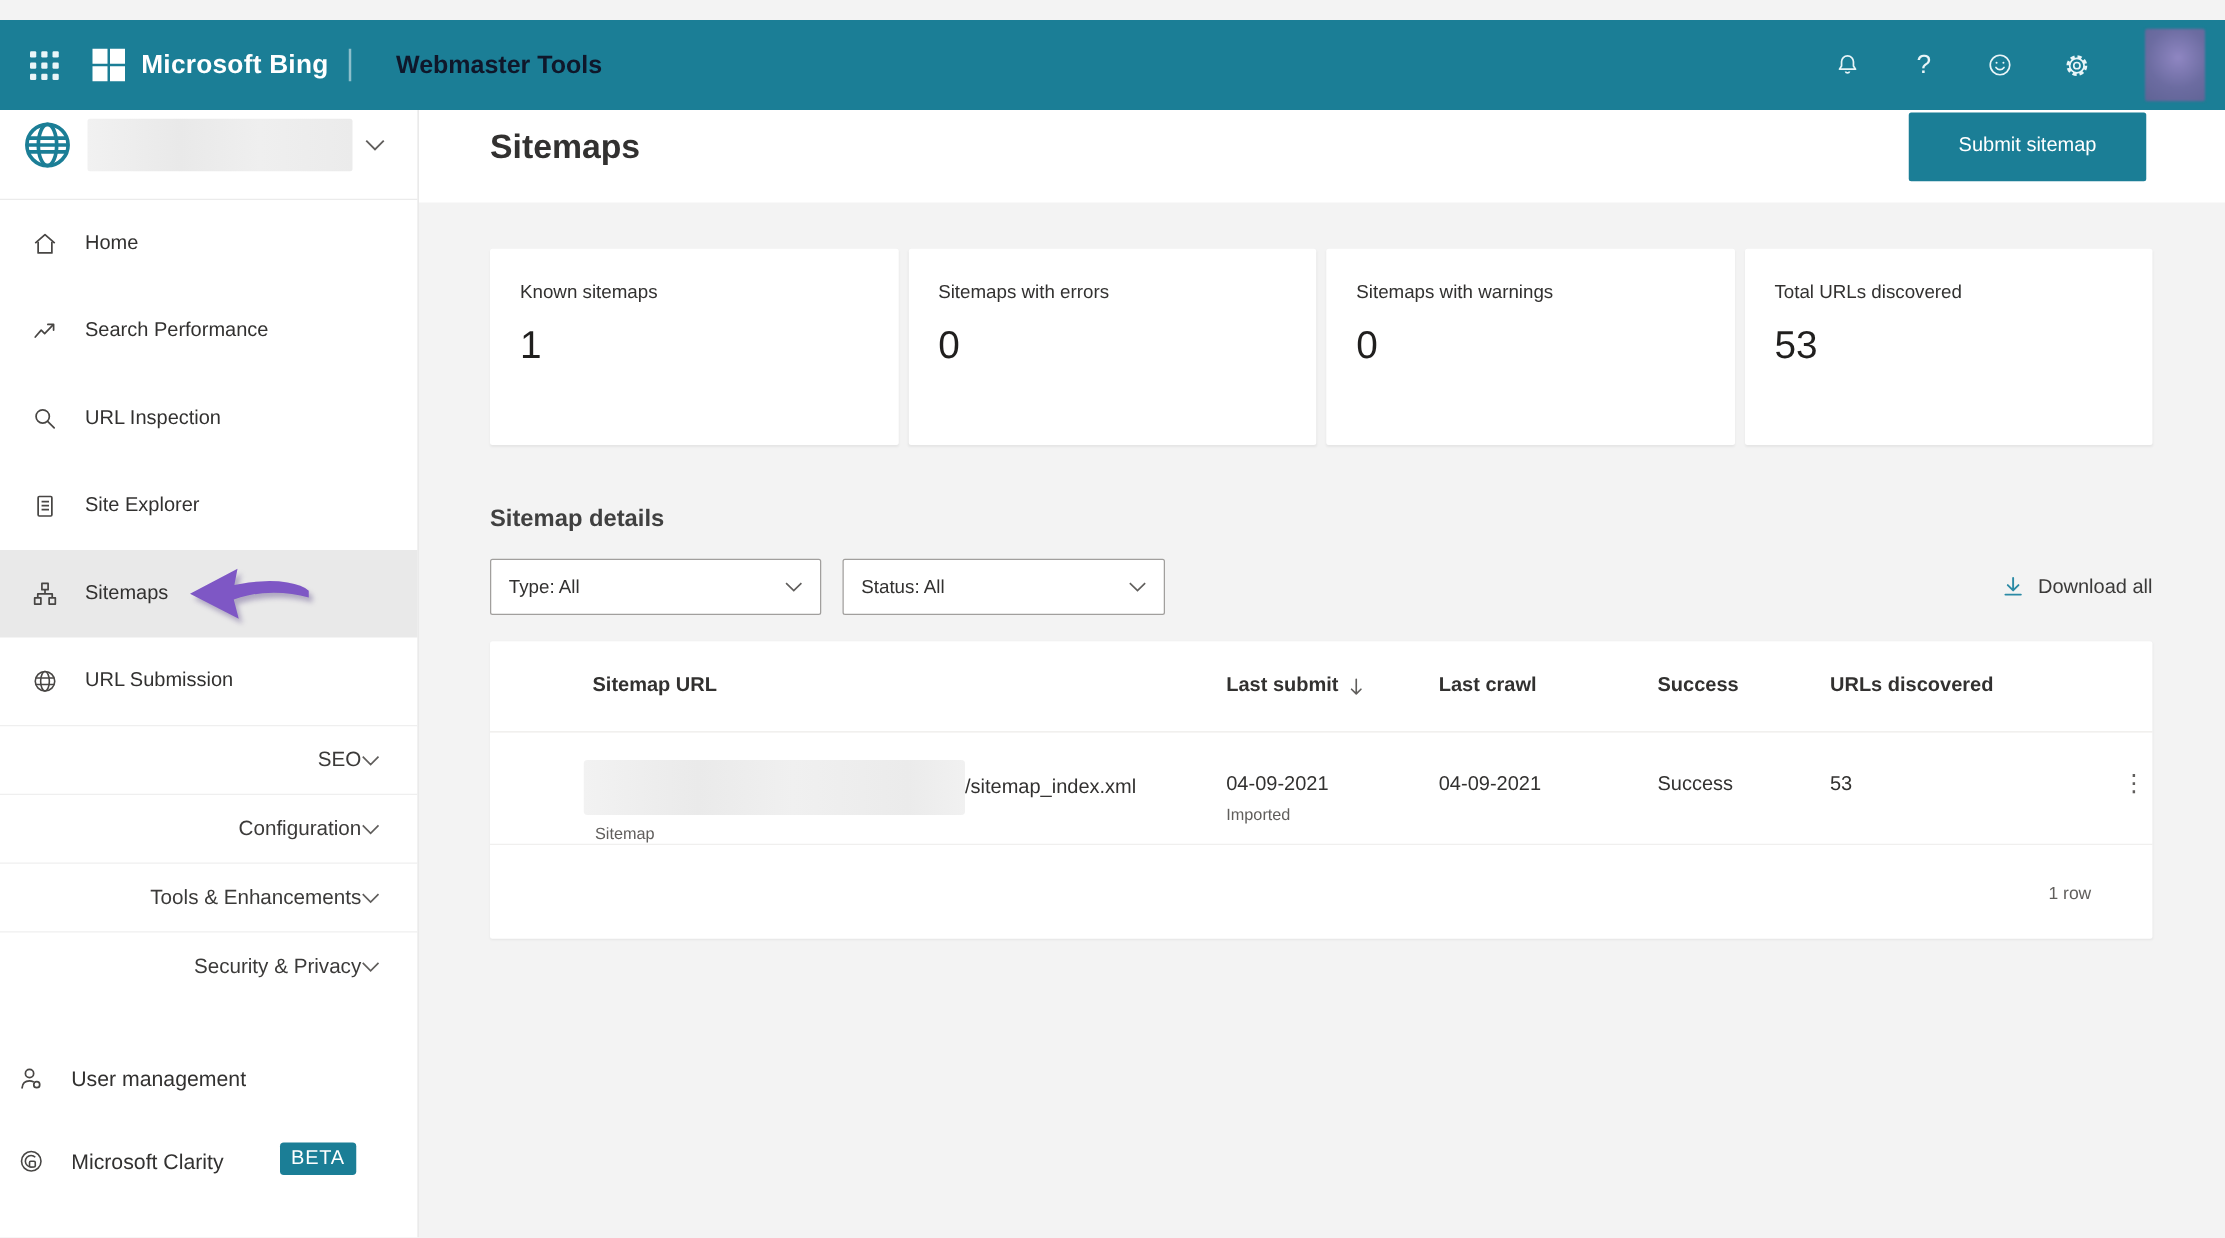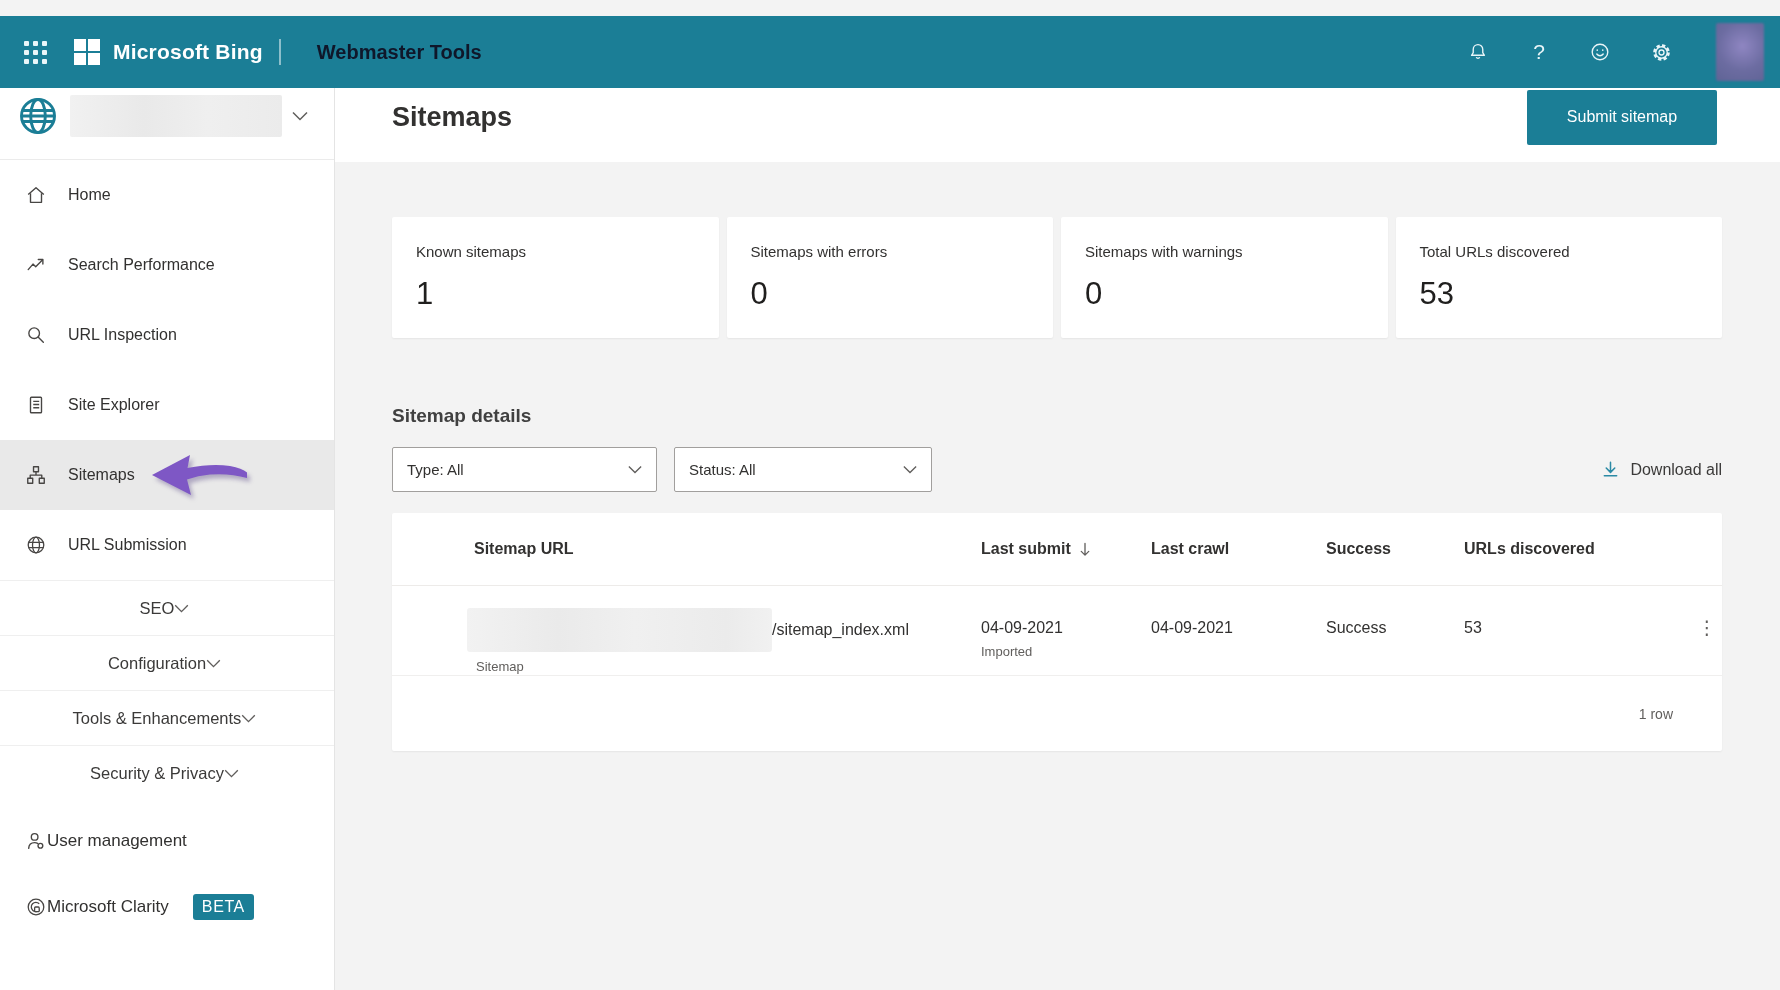--- a/index.html
+++ b/index.html
@@ -40,40 +40,40 @@
   .site-selector { height:88px; display:flex; align-items:center; padding:0 26px 0 16px;
     gap:10px; border-bottom:1px solid #ebebeb; cursor:pointer; }
   .blur-name { flex:1; height:42px; border-radius:2px;
     background:linear-gradient(90deg,#f1f1f1 0%,#e9e9e9 35%,#efefef 65%,#ebebeb 100%); }
   .nav-item { height:70px; display:flex; align-items:center; padding-left:25px; gap:21px;
     font-size:16px; color:#323130; cursor:pointer; position:relative; }
   .nav-item .icn { width:22px; height:22px; color:#484644; flex:0 0 22px; }
   .nav-item.active { background:#e9e9e9; }
   .annot-arrow { position:absolute; left:150px; top:50%; transform:translateY(-50%);
     filter:drop-shadow(3px 4px 2px rgba(70,50,120,.35)); pointer-events:none; }
-  .section-item { height:55px; display:flex; align-items:center; justify-content:center;
+  .section-item { height:55px; display:flex; align-items:center; justify-content:flex-end;
     padding:0 30px 0 25px; font-size:16.5px; color:#3b3a39; border-top:1px solid #efefef; cursor:pointer; }
   .section-item:last-of-type { border-bottom:1px solid #efefef; }
   .bottom-items { margin-top:8px; }
-  .bottom-item { height:66px; display:flex; align-items:center; padding-left:25px; 
+  .bottom-item { height:66px; display:flex; align-items:flex-end; padding-left:14px; gap:21px;
     font-size:17px; cursor:pointer; }
   .bottom-item .icn { width:22px; height:22px; color:#484644; flex:0 0 22px; }
   .beta-badge { background:#1b7e96; color:#fff; font-size:16px; font-weight:400;
     padding:4px 9px; border-radius:3px; margin-left:24px; letter-spacing:.6px; }
 
   
   .main { position:absolute; top:72px; left:335px; right:0; bottom:0; background:#f3f3f3; }
   .main-header { height:90px; background:#fff; display:flex; align-items:center;
     justify-content:space-between; padding:0 63px 0 57px; }
   .page-title { font-size:27px; color:#323130; }
   .submit-btn { width:190px; height:55px; background:#1b7e96; color:#fff; border:none;
     font-size:16px; font-family:inherit; border-radius:2px; cursor:pointer; }
   .content { padding:37px 58px 0 57px; }
 
-  .stats-row { display:flex; gap:8px; height:157px;align-items:center; }
+  .stats-row { display:flex; gap:8px; height:157px; }
   .stat-card { flex:1; background:#fff; padding:26px 24px; border-radius:2px;
     box-shadow:0 1px 2px rgba(0,0,0,.06); }
   .stat-label { font-size:15px; color:#323130; }
   .stat-value { font-size:31px; font-weight:300; color:#201f1e; margin-top:16px; }
 
   .details-heading { margin-top:49px; font-size:19px; font-weight:700; color:#404040; }
 
   .filter-row { margin-top:20px; display:flex; align-items:center; }
   .dropdown { height:45px; background:#fff; border:1px solid #a19f9d; border-radius:2px;
     display:flex; align-items:center; justify-content:space-between; padding:0 14px;

